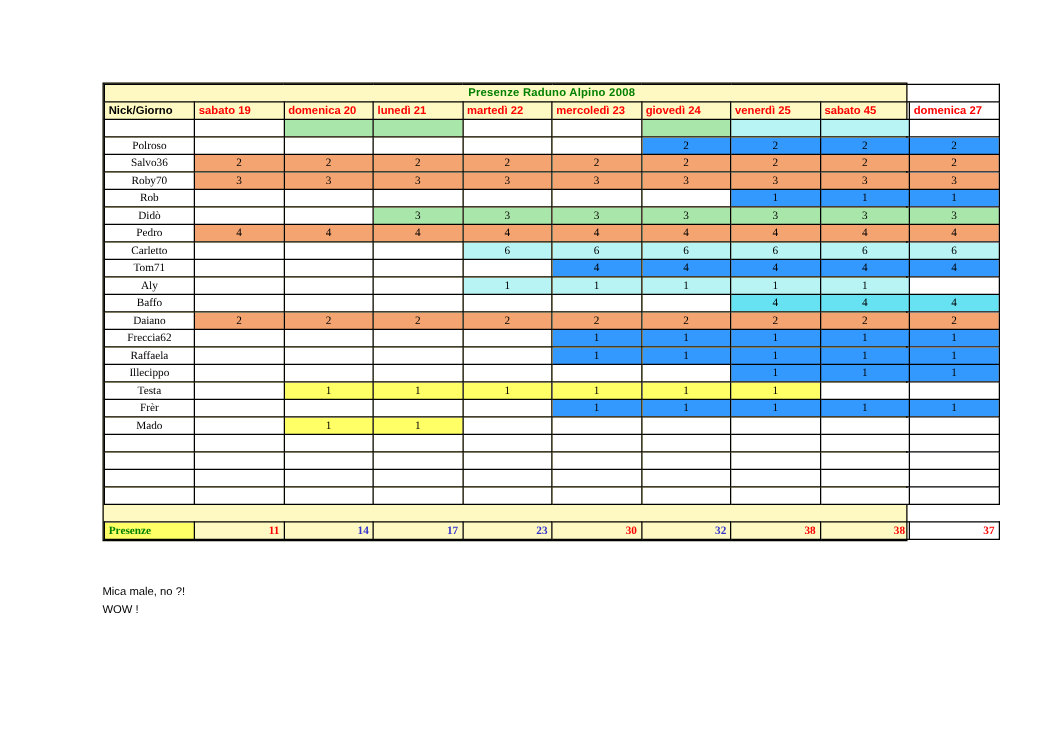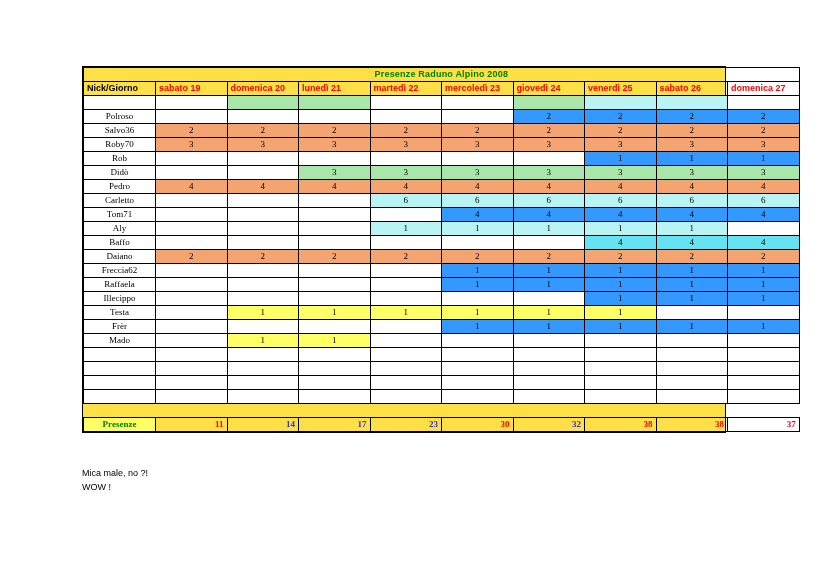--- a/index.html
+++ b/index.html
@@ -14,21 +14,21 @@
     position: relative;
     overflow: hidden;
   }
   #sheet {
     position: absolute;
     left: 82px;
     top: 66px;
     width: 644px;
     border: 1px solid #000000;
     box-sizing: border-box;
-    background: #fde047;
+    background: #fef9c3;
   }
   table.grid {
     border-collapse: collapse;
     table-layout: fixed;
     width: 100%;
   }
   table.grid td {
     border: 1px solid #000000;
     height: 14px;
     padding: 0 3px;
@@ -91,21 +91,21 @@
 
   
   .tot-row td {
     height: 15px;
     font-weight: bold;
     font-size: 10px;
     font-family: "Liberation Serif", serif;
   }
   .tot-label {
     background: #ffff66;
-    text-align: center;
+    text-align: left;
     color: #008000;
     font-family: "Liberation Sans", sans-serif;
     font-size: 9px;
     font-weight: bold;
   }
   .tot-val {
     text-align: right;
     padding-right: 5px;
   }
   .tv-red { color: #ff0000; margin-top: 48px; }
@@ -146,21 +146,21 @@
       </tr>
       <tr class="hdr-row">
         <td class="hdr-nick">Nick/Giorno</td>
         <td class="hdr-day">sabato 19</td>
         <td class="hdr-day">domenica 20</td>
         <td class="hdr-day">lunedì 21</td>
         <td class="hdr-day">martedì 22</td>
         <td class="hdr-day">mercoledì 23</td>
         <td class="hdr-day">giovedì 24</td>
         <td class="hdr-day">venerdì 25</td>
-        <td class="hdr-day">sabato 26</td>
+        <td class="hdr-day">sabato 45</td>
         <td class="hdr-day">domenica 27</td>
       </tr>
 
     <tr>
           <td class="name f-white"></td>
           <td class="num f-white"></td>
           <td class="num f-green"></td>
           <td class="num f-green"></td>
           <td class="num f-white"></td>
           <td class="num f-white"></td>

